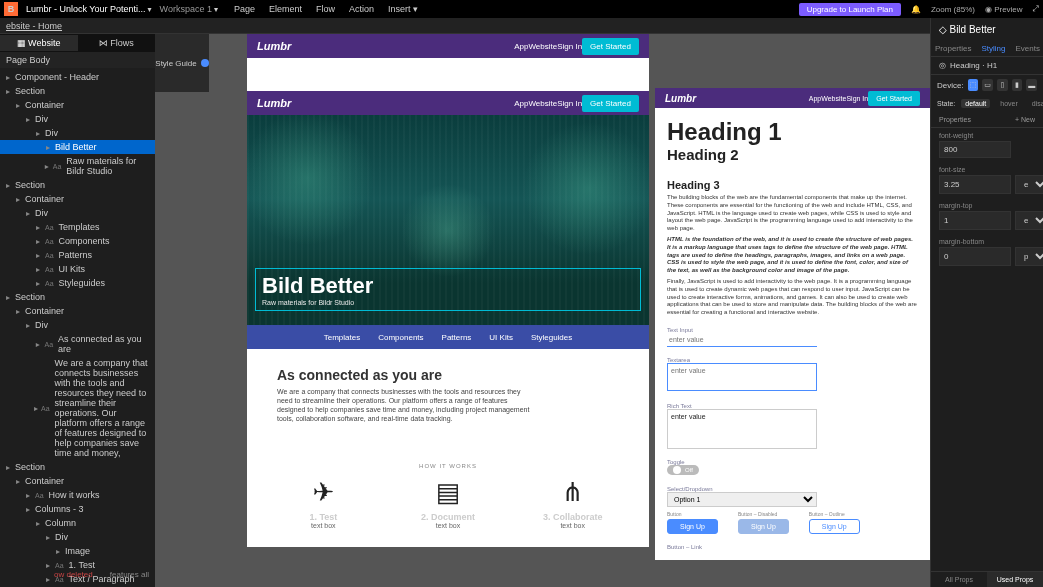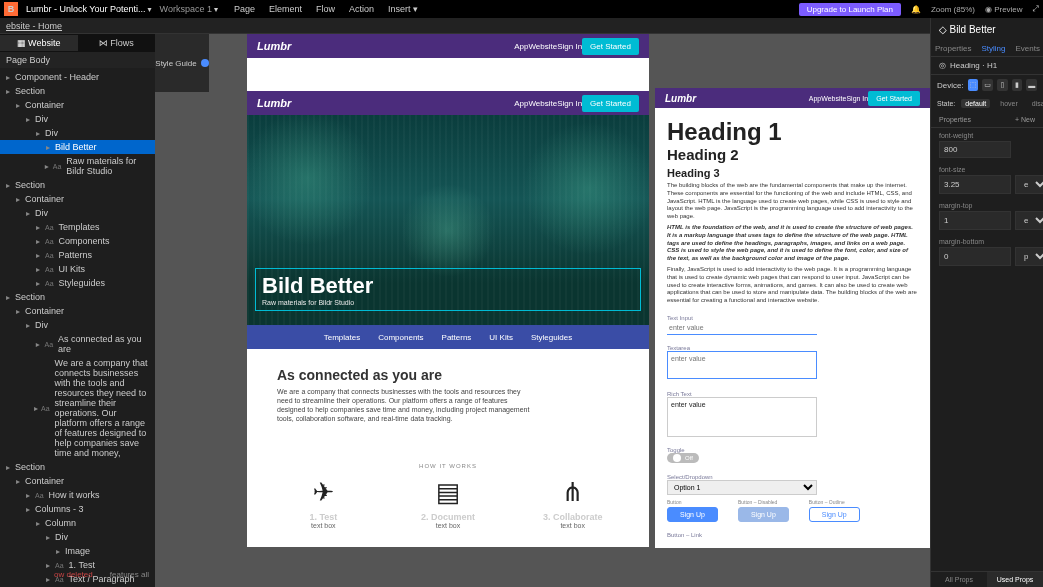--- a/index.html
+++ b/index.html
@@ -82,21 +82,21 @@
 .hiw-item .t { font-size: 9px; font-weight: bold; margin-top: 4px; }
 .hiw-item .s { font-size: 7px; color: #666; }
 
 
 .frame2 { position: absolute; left: 500px; top: 54px; width: 275px; background: #fff; }
 .frame2 .lumbr-hdr { font-size: 7px; height: 20px; }
 .frame2 .lumbr-hdr .brand { font-size: 10px; }
 .frame2 .body { padding: 10px 12px; color: #222; }
 .frame2 h1 { font-size: 24px; font-weight: 800; }
 .frame2 h2 { font-size: 15px; font-weight: 700; }
-.frame2 h3 { font-size: 11px; font-weight: 700; margin-top: 4px; }
+.frame2 h3 { font-size: 11px; font-weight: 700; margin-top: 16px; }
 .frame2 .para { font-size: 6px; line-height: 1.3; margin-top: 3px; color: #333; }
 .frame2 .para.em { font-style: italic; font-weight: bold; }
 .frame2 .lbl { font-size: 6px; color: #7a7a9a; margin-top: 10px; display: block; }
 .frame2 input.ti { width: 150px; border: none; border-bottom: 1px solid #4a8cff; font-size: 7px; padding: 3px 2px; }
 .frame2 textarea { width: 150px; height: 28px; border: 1px solid #4a8cff; font-size: 7px; padding: 3px; resize: none; }
 .frame2 .rich { width: 150px; height: 40px; border: 1px solid #ccc; font-size: 7px; padding: 3px; }
 .frame2 .toggle { display: inline-flex; align-items: center; gap: 4px; background: #bbb; border-radius: 8px; padding: 1px 6px; font-size: 6px; color: #fff; }
 .frame2 .toggle .knob { width: 8px; height: 8px; background: #fff; border-radius: 50%; }
 .frame2 select { width: 150px; font-size: 7px; padding: 2px; border: 1px solid #ccc; }
 .frame2 .btnrow { display: flex; gap: 20px; margin-top: 4px; }

